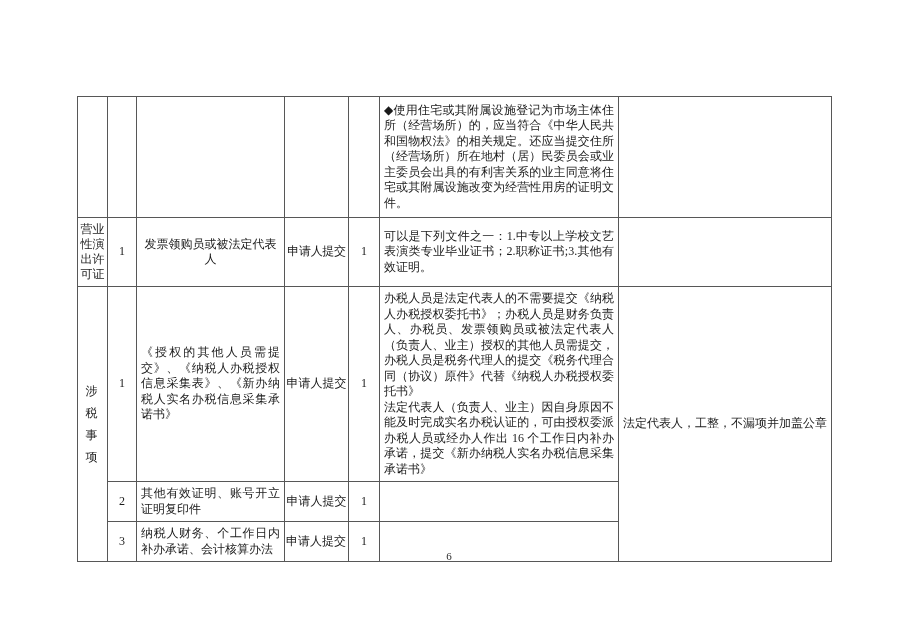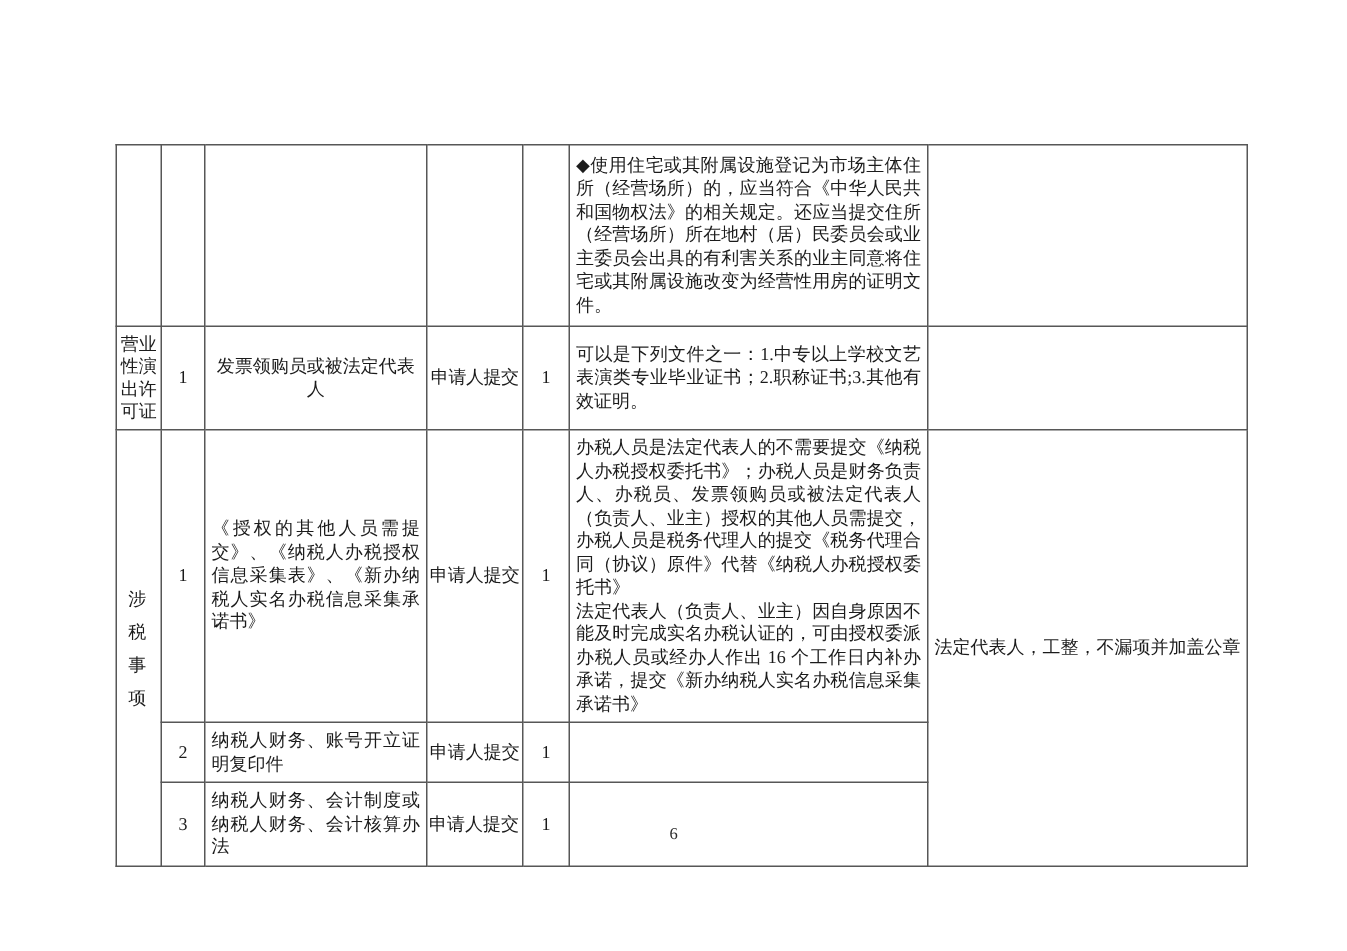--- a/index.html
+++ b/index.html
@@ -89,29 +89,29 @@
         <p>办税人员是法定代表人的不需要提交《纳税人办税授权委托书》；办税人员是财务负责人、办税员、发票领购员或被法定代表人（负责人、业主）授权的其他人员需提交，办税人员是税务代理人的提交《税务代理合同（协议）原件》代替《纳税人办税授权委托书》</p>
         <p>法定代表人（负责人、业主）因自身原因不能及时完成实名办税认证的，可由授权委派办税人员或经办人作出 16 个工作日内补办承诺，提交《新办纳税人实名办税信息采集承诺书》</p>
       </td>
       <td rowspan="3">
         <span>法定代表人，工整，不漏项并加盖公章</span>
       </td>
     </tr>
 
     <tr class="r4">
       <td class="ctr">2</td>
-      <td class="jst">纳税人财务、账号开立证明复印件</td>
+      <td class="jst">其他有效证明、账号开立证明复印件</td>
       <td class="ctr tight">申请人提交</td>
       <td class="ctr">1</td>
       <td></td>
     </tr>
 
     <tr class="r5">
       <td class="ctr">3</td>
-      <td class="jst">纳税人财务、会计制度或纳税人财务、会计核算办法</td>
+      <td class="jst">纳税人财务、个工作日内补办承诺、会计核算办法</td>
       <td class="lft tight">申请人提交</td>
       <td class="ctr">1</td>
       <td></td>
     </tr>
   </tbody>
     </table>
 </div>
 
 <div class="page-num">6</div>
 

